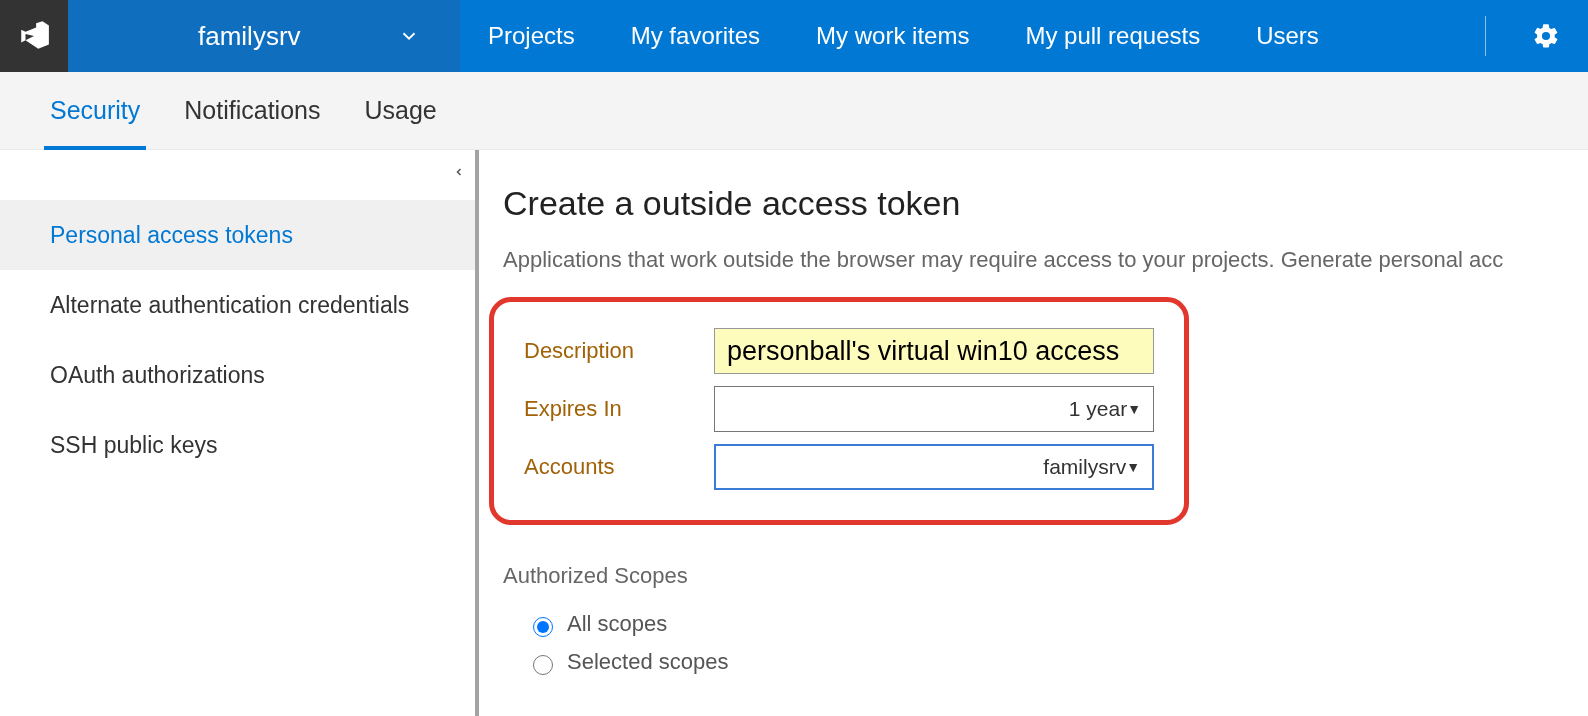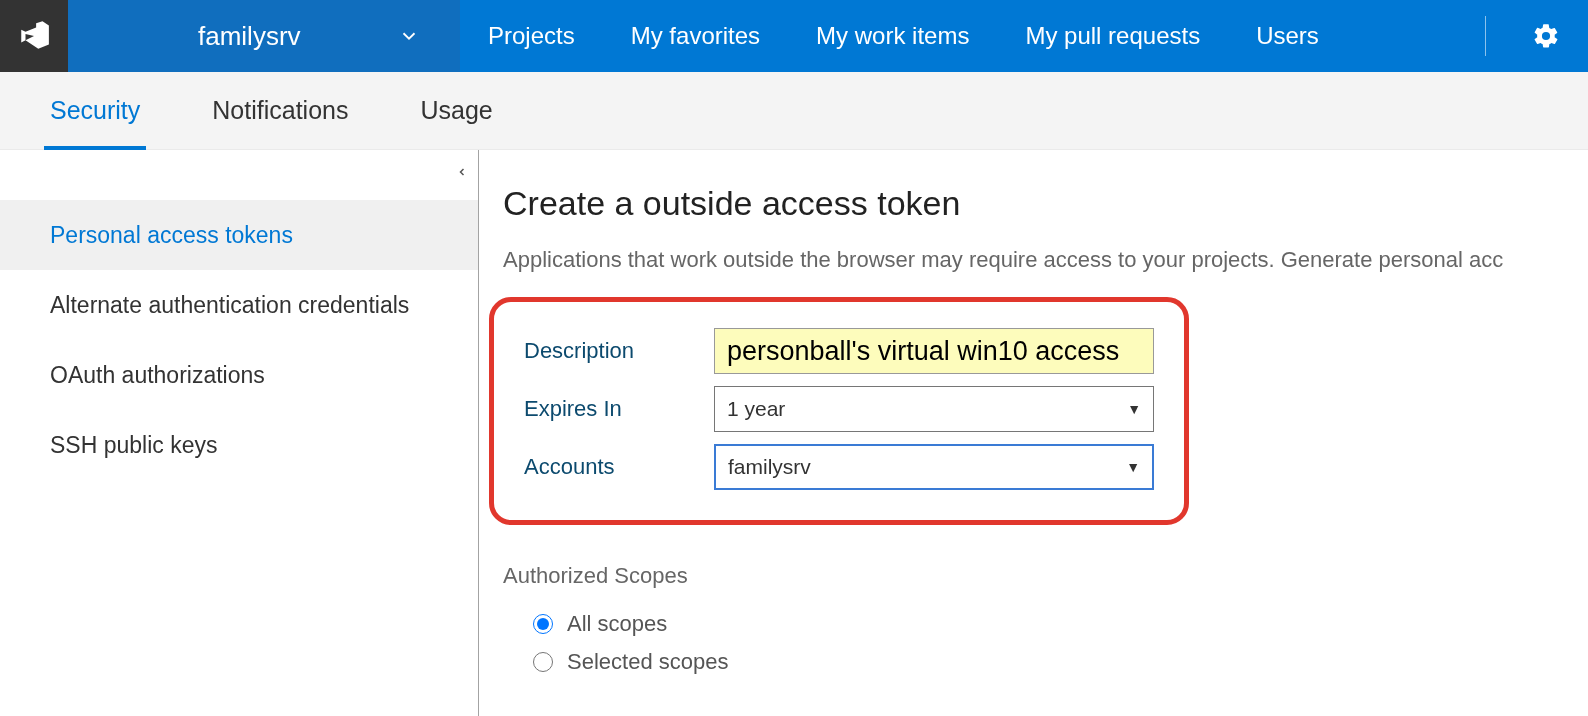--- a/index.html
+++ b/index.html
@@ -10,48 +10,48 @@
   .logo-block svg { width: 34px; height: 34px; fill: #fff; }
   .org-block { width: 392px; background: #106ebe; display: flex; align-items: center; justify-content: space-between; padding: 0 40px 0 130px; font-size: 26px; }
   .org-block .chev { display: inline-flex; }
   .topnav { flex: 1; display: flex; align-items: center; font-size: 24px; }
   .topnav-item { padding: 0 28px; color: #fff; cursor: pointer; white-space: nowrap; }
   .topnav-spacer { flex: 1; }
   .topnav-divider { width: 1px; height: 40px; background: rgba(255,255,255,0.55); margin: 0 18px; }
   .gear { padding: 0 28px; cursor: pointer; display: flex; align-items: center; }
   .gear svg { width: 28px; height: 28px; fill: #fff; }
   
-  .tabbar { display: flex; align-items: center; height: 78px; background: #f4f4f4; border-bottom: 1px solid #eaeaea; padding-left: 28px; font-size: 25px; gap: 28px; }
+  .tabbar { display: flex; align-items: center; height: 78px; background: #f4f4f4; border-bottom: 1px solid #eaeaea; padding-left: 28px; font-size: 25px; }
   .tab { padding: 0 22px; height: 100%; display: flex; align-items: center; cursor: pointer; color: #333; }
   .tab.active { color: #0078d4; position: relative; }
   .tab.active::after { content: ""; position: absolute; left: 16px; right: 16px; bottom: -1px; height: 4px; background: #0078d4; }
   
   .body { display: flex; }
-  .sidebar { width: 479px; border-right: 1px solid #a3a3a3; position: relative; padding-top: 50px; min-height: 566px; }
+  .sidebar { width: 479px; border-right: 4px solid #a3a3a3; position: relative; padding-top: 50px; min-height: 566px; }
   .collapse-caret { position: absolute; right: 10px; top: 14px; font-size: 16px; color: #555; cursor: pointer; }
   .side-item { height: 70px; display: flex; align-items: center; padding-left: 50px; font-size: 23px; color: #333; cursor: pointer; }
   .side-item.active { background: #f0f0f0; color: #0078d4; }
   
   .main { flex: 1; padding: 34px 0 0 24px; overflow: hidden; }
   .page-title { font-size: 34px; font-weight: 400; color: #222; margin-bottom: 24px; }
   .page-desc { font-size: 22px; color: #666; margin-bottom: 24px; white-space: nowrap; }
   
   .highlight-box { border: 5px solid #e1372d; border-radius: 22px; padding: 14px 30px 18px 30px; width: 700px; margin-left: -14px; }
   .form-row { display: flex; align-items: center; margin: 12px 0; }
-  .form-label { width: 190px; font-size: 22px; color: #0c4a6e; }
+  .form-label { width: 190px; font-size: 22px; color: #a16207; }
   .form-field { flex: 1; }
   .text-input { width: 100%; height: 46px; padding: 0 12px; font-size: 27px; border: 1px solid #999; }
   .text-input.yellow { background: #fdfcbc; }
   .select-wrap { position: relative; width: 100%; }
-  .select-display { width: 100%; height: 46px; padding: 0 12px; font-size: 21px; border: 1px solid #767676; background: #fff; display: flex; align-items: center; justify-content: space-between; cursor: pointer; }
+  .select-display { width: 100%; height: 46px; padding: 0 12px; font-size: 21px; border: 1px solid #767676; background: #fff; display: flex; align-items: center; justify-content: flex-end; cursor: pointer; }
   .select-display.blue { border: 2px solid #3a7bd5; }
   .caret-down { font-size: 14px; }
   
   .section-label { font-size: 22px; color: #666; margin: 38px 8px 22px 0; }
-  .radio-row { display: flex; align-items: center; margin: 8px 0 12px 30px; font-size: 22px; color: #555; }
+  .radio-row { display: flex; align-items: flex-end; margin: 8px 0 12px 30px; font-size: 22px; color: #555; }
   .radio-row input { width: 20px; height: 20px; margin-right: 14px; }
 </style>
 </head>
 <body>
 
 <div class="topbar">
   <div class="logo-block">
     <svg viewBox="0 0 32 32">
         <path d="M24 2l-6 2v4l-10 4-4-2v12l4-2 12 8 10-4V6zM8 20v-6l8 2z" fill="#fff"></path>
       </svg>

